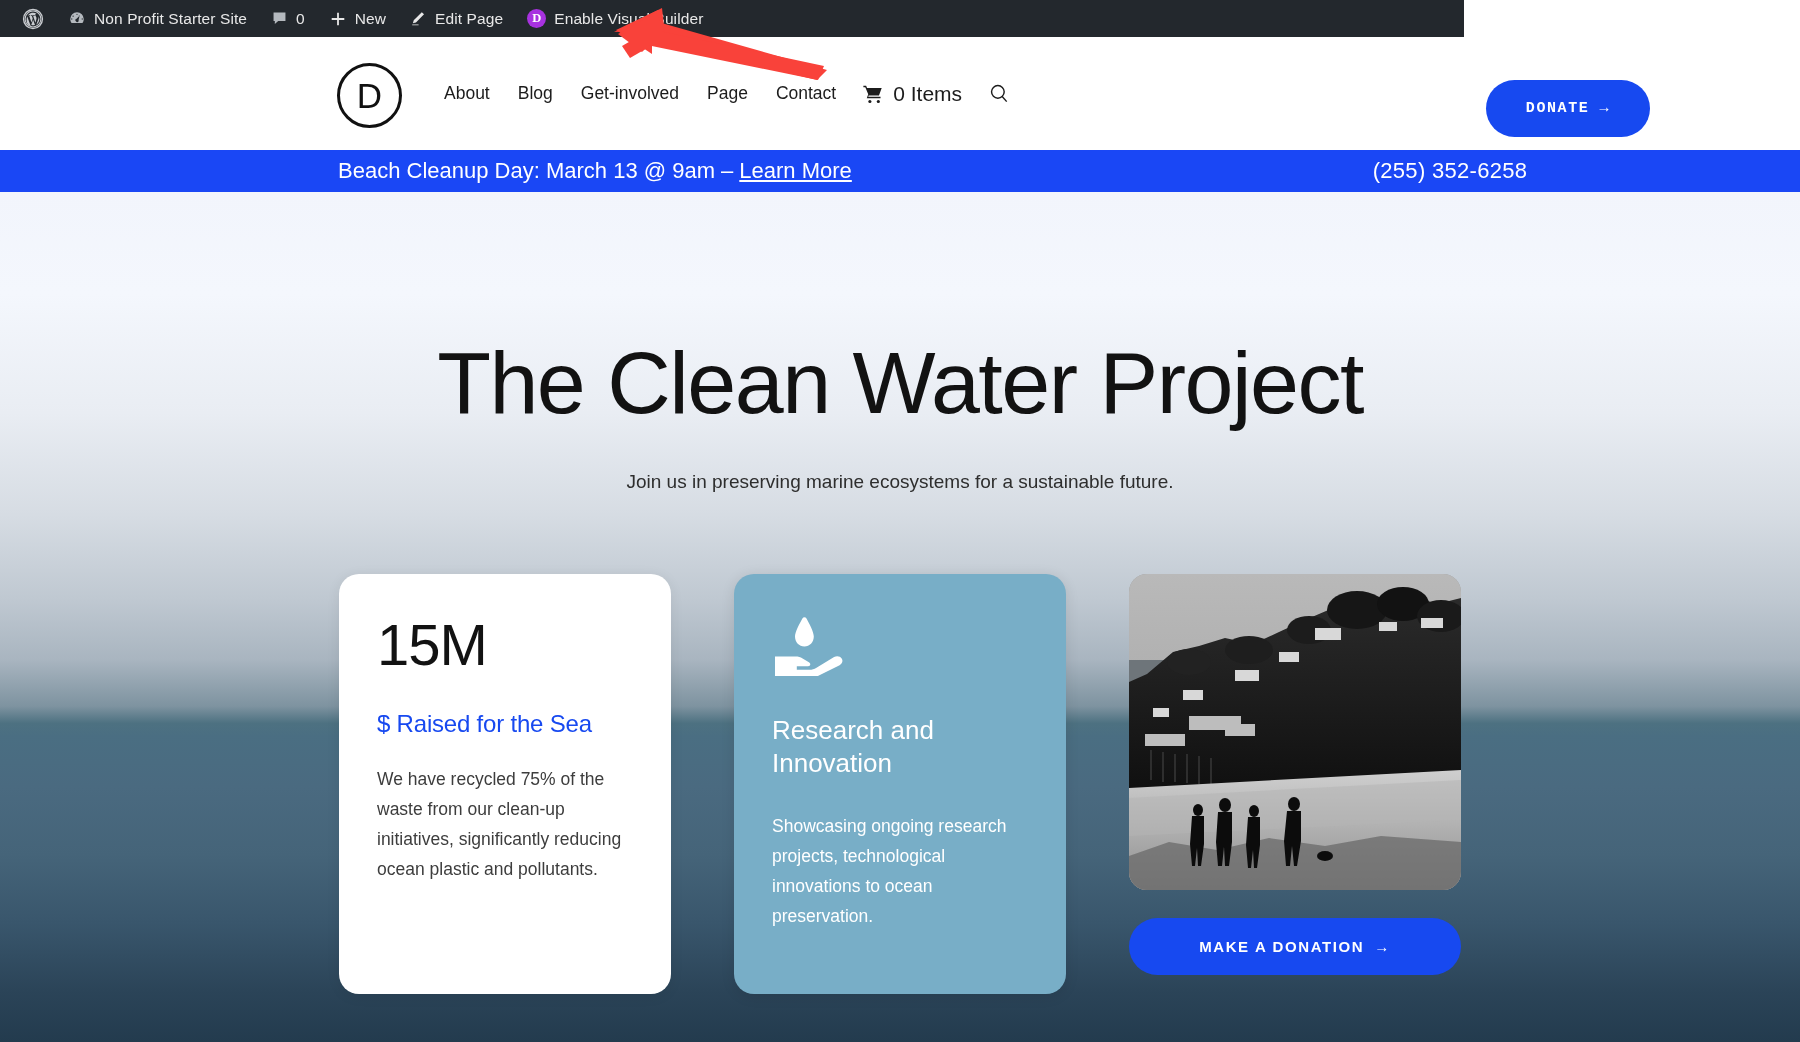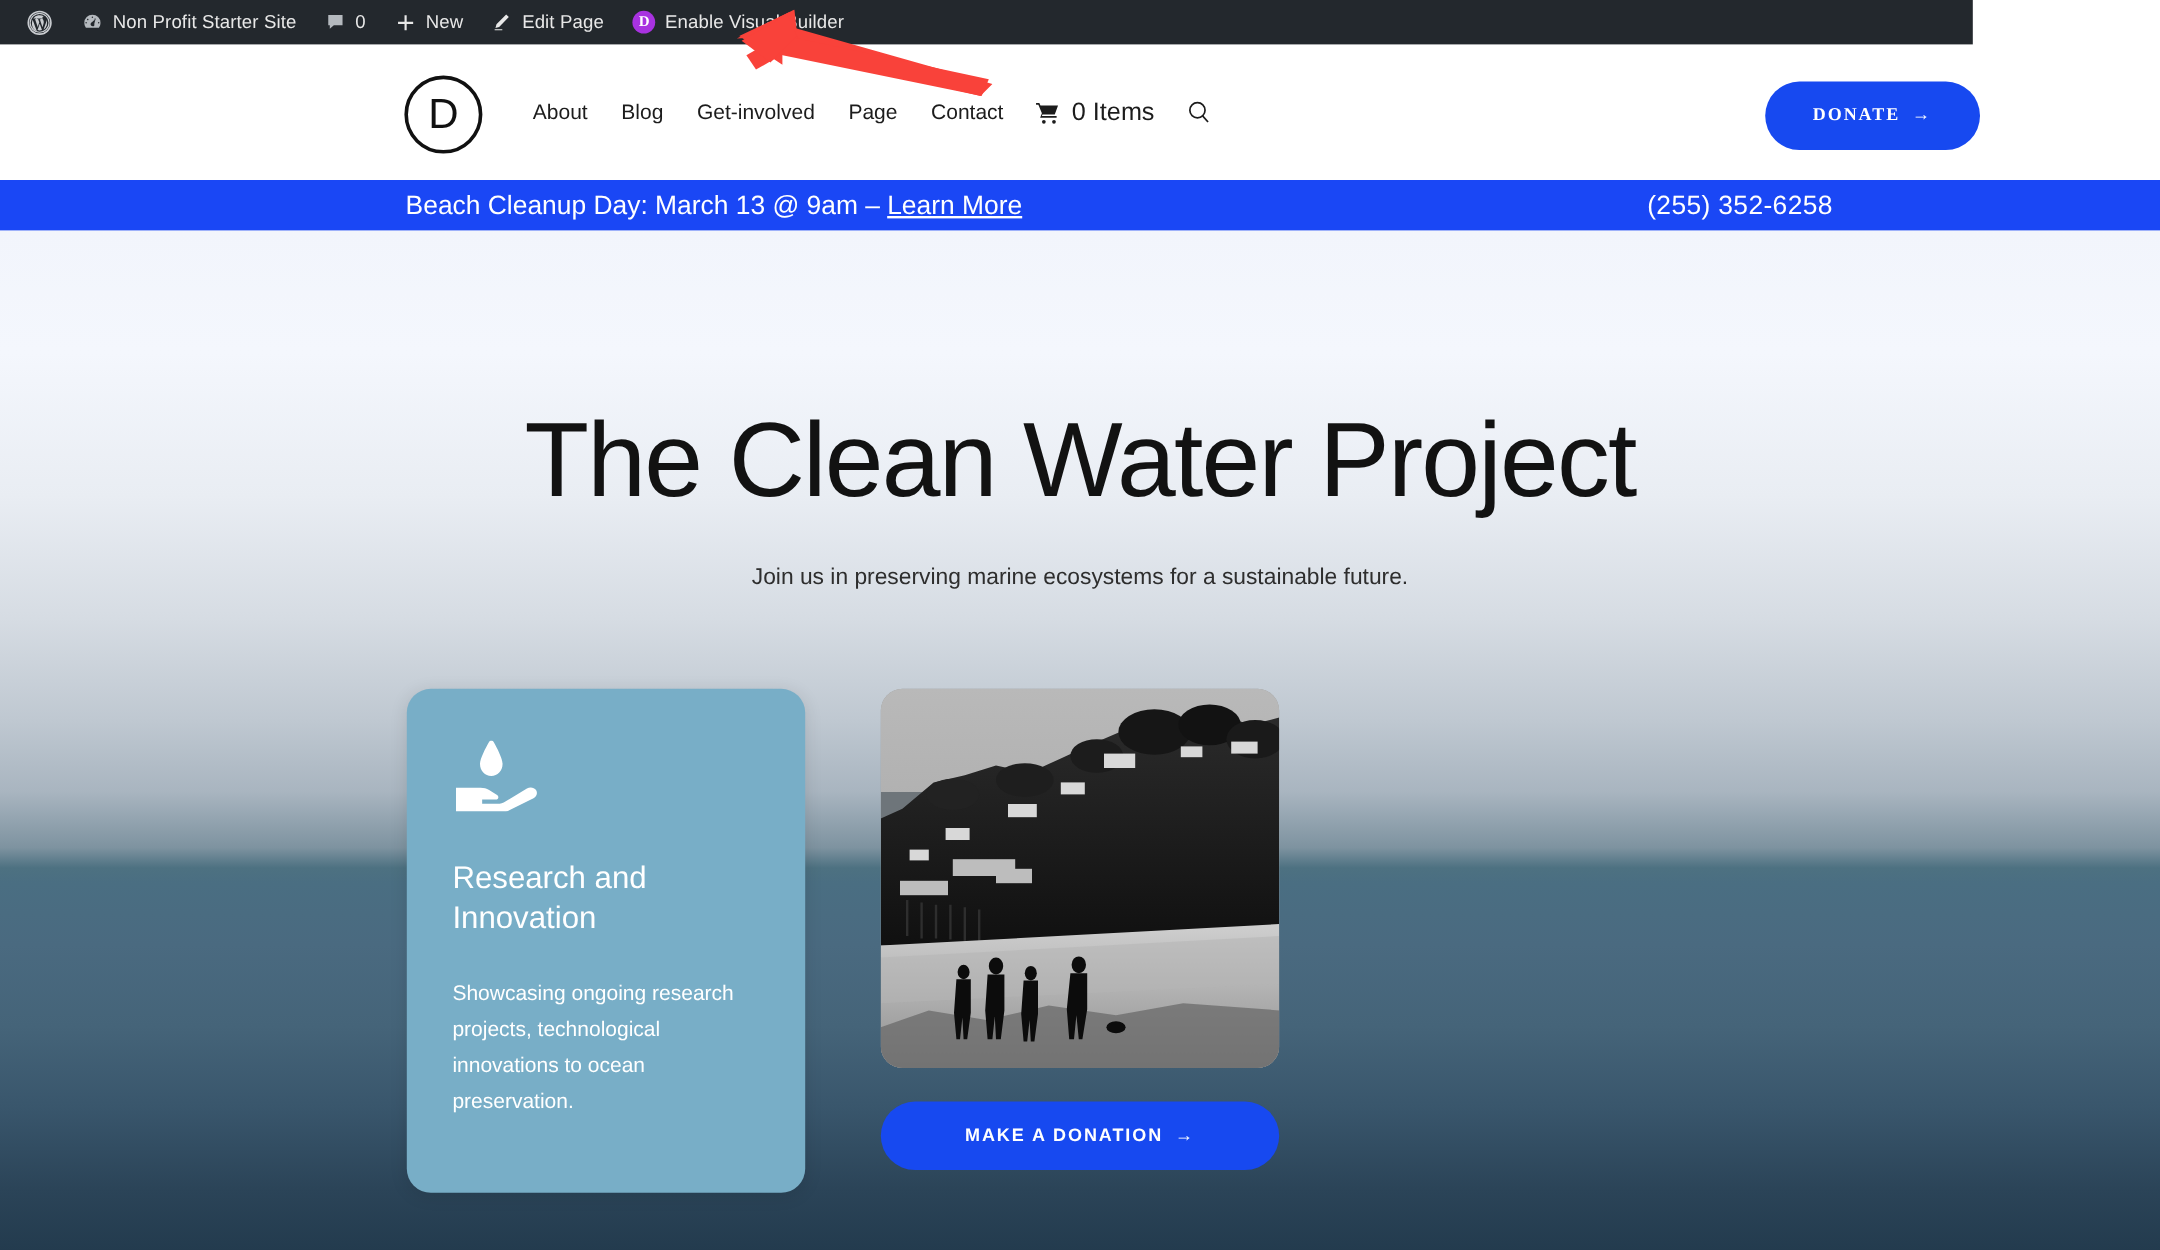--- a/index.html
+++ b/index.html
@@ -5,21 +5,21 @@
   * { margin:0; padding:0; box-sizing:border-box; }
   html, body {
     width:1800px; height:1042px;
     overflow:hidden;
     font-family:"Liberation Sans", sans-serif;
     background:#fff;
   }
 
   
   .adminbar{
-    position:absolute; top:0; left:0; width:1644px; height:37px;
+    position:absolute; top:0; left:0; width:1464px; height:37px;
     background:#23282d; color:#eee;
     display:flex; align-items:center;
     font-size:15.5px; z-index:50;
   }
   .ab-left{ display:flex; align-items:center; padding-left:10px; gap:0; }
   .ab-item{
     display:flex; align-items:center; gap:8px;
     height:37px; padding:0 12px; color:#e8e8e8; white-space:nowrap;
   }
   .ab-item .lbl{ font-size:15.5px; letter-spacing:.1px; }
@@ -65,27 +65,27 @@
   .nav a{
     color:#1c1c1c; text-decoration:none; font-size:17.5px;
     padding:0 14px; white-space:nowrap;
   }
   .cart-link{
     display:flex; align-items:center; gap:9px;
     color:#1c1c1c; font-size:21px; padding:0 12px; white-space:nowrap;
   }
   .search-btn{ padding:0 14px; display:flex; align-items:center; }
   .donate-btn{
-    position:absolute; right:150px; top:31px;
+    position:absolute; right:150px; top:43px;
     background:#1749f0; color:#fff;
     border:none; border-radius:40px;
     height:57px; padding:0 40px;
     font-size:15px; font-weight:bold; letter-spacing:1.6px;
     display:flex; align-items:center; gap:10px; cursor:pointer;
-    font-family:Liberation Serif, serif;
+    font-family:Liberation Mono, monospace;
   }
 
   
   .announce{
     position:absolute; top:150px; left:0; width:1800px; height:42px;
     background:#1a47f5; color:#fff; z-index:18;
     font-size:22px;
   }
   .announce-text{
     position:absolute; left:338px; top:0; height:42px;
@@ -279,20 +279,27 @@
   </div>
   <div class="announce-phone">(255) 352-6258</div>
 </div>
 
 <div class="hero">
   <h1 class="hero-title">The Clean Water Project</h1>
   <p class="hero-sub">Join us in preserving marine ecosystems for a sustainable future.</p>
 
   <div class="cards">
 
+    <div class="card">
+      <div class="card-white">
+        <div class="stat-num">15M</div>
+        <div class="stat-label">$ Raised for the Sea</div>
+        <div class="card-body">We have recycled 75% of the waste from our clean-up initiatives, significantly reducing ocean plastic and pollutants.</div>
+      </div>
+    </div>
 
     <div class="card">
       <div class="card-teal">
         <span>
           <svg class="drop-icon" viewBox="0 0 74 62">
             <path fill="#ffffff" d="M30.4 4.5c.9-1.6 3.2-1.6 4.1 0 2.6 4.6 7.3 13.6 7.3 18.1 0 5.8-4.2 10-9.4 10s-9.4-4.2-9.4-10c0-4.5 4.8-13.5 7.4-18.1z"></path>
             <path fill="#ffffff" d="M3 42.5h20.4c3 0 5 .6 7.2 1.9l6.3 3.8c1 .6 1.4 1.3 1.4 2.1 0 1.2-.9 2-2.2 2H24.8v3.5h12.6c2.9 0 4.6-.6 7.1-2.1l17.6-10.6c2.6-1.6 6-1 7.6 1.3 1.6 2.4.5 5.3-2.1 6.9L47.4 61.3c-2.7 1.6-4.9 2.2-8.2 2.2H3z"></path>
           </svg>
         </span>
         <h3>Research and Innovation</h3>

